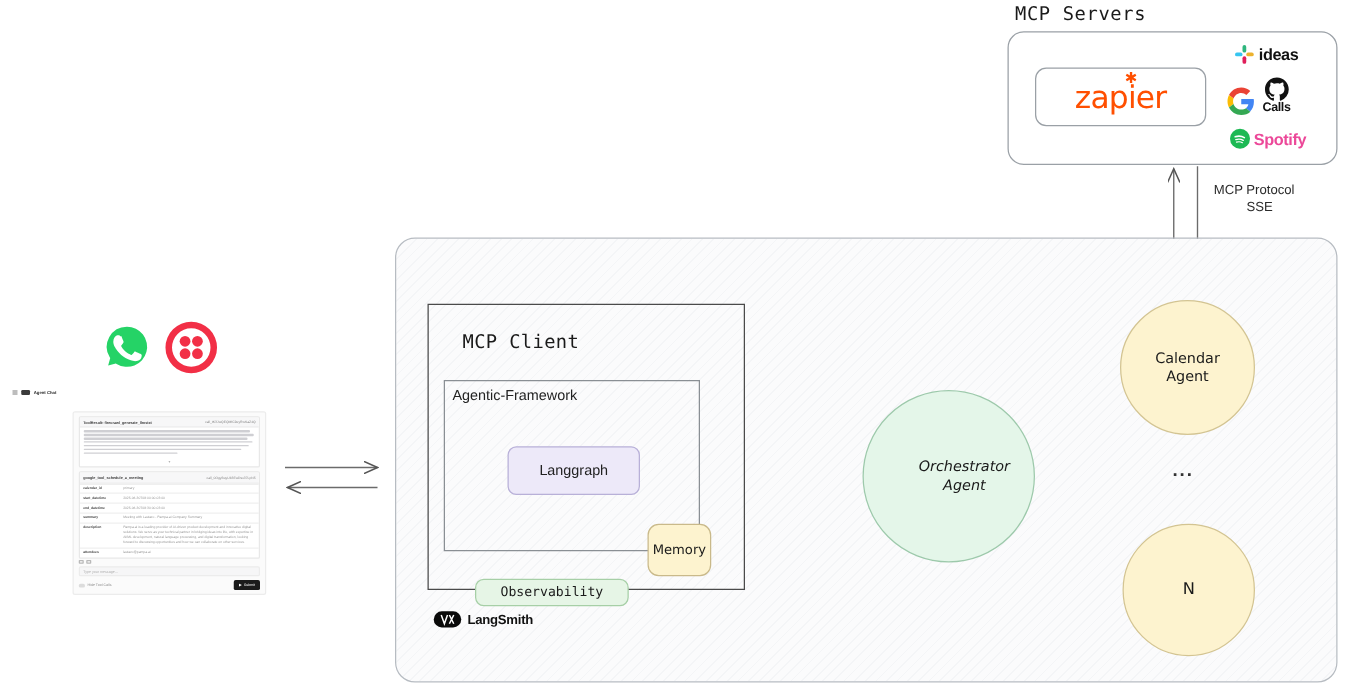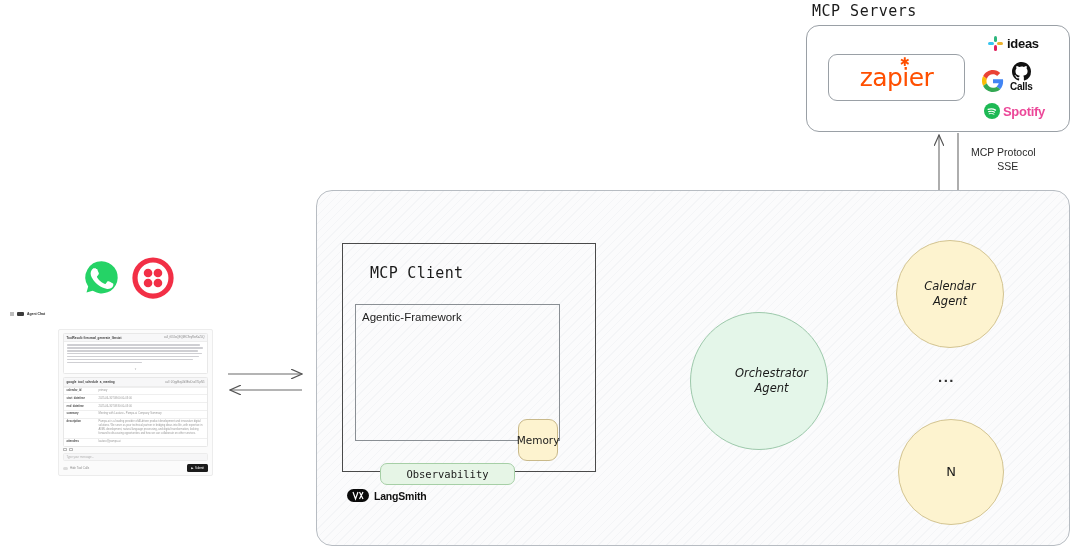--- a/index.html
+++ b/index.html
@@ -105,34 +105,34 @@
     width: 106px; height: 39px;
     background: #ede9f9;
     border: 1.1px solid #b8b0d8;
     border-radius: 7px;
     display: flex; align-items: center; justify-content: center;
   }
   #langgraph-label { font-size: 11.5px; color: #222; }
 
   #memory-box {
     position: absolute; left: 518px; top: 419px;
-    width: 40px; height: 42px;
+    width: 51px; height: 42px;
     background: #fdf3cf;
     border: 1.2px solid #c9b98a;
     border-radius: 9px;
     display: flex; align-items: center; justify-content: center;
   }
   #memory-label {
     font-family: "DejaVu Sans", sans-serif;
     font-size: 10.5px; color: #1a1a1a;
   }
 
   #observability-box {
     position: absolute; left: 380px; top: 463px;
-    width: 135px; height: 22px;
+    width: 123px; height: 22px;
     background: #e6f5e6;
     border: 1.2px solid #a6cfa6;
     border-radius: 7px;
     display: flex; align-items: center; justify-content: center;
   }
   #observability-label {
     font-family: "DejaVu Sans Mono", monospace;
     font-size: 10.5px; color: #1a1a1a;
   }
 
@@ -160,21 +160,21 @@
   #orchestrator-label {
     font-family: "DejaVu Sans", sans-serif;
     font-size: 11.5px; color: #1a1a1a; font-style: italic; margin-left: 25px;
   }
   #calendar-agent {
     left: 896px; top: 240px; width: 108px; height: 108px;
     background: #fdf3cf; border: 1.2px solid #d3c492;
   }
   #calendar-label {
     font-family: "DejaVu Sans", sans-serif;
-    font-size: 11.5px; color: #1a1a1a; font-style: italic;
+    font-size: 11.5px; color: #1a1a1a; 
   }
   #n-agent {
     left: 898px; top: 419px; width: 106px; height: 106px;
     background: #fdf3cf; border: 1.2px solid #d3c492;
   }
   #n-label { font-family: "DejaVu Sans", sans-serif; font-size: 13px; color: #1a1a1a; }
   #ellipsis-agents {
     position: absolute; left: 938px; top: 368px;
     font-size: 15px; font-weight: bold; color: #333; letter-spacing: 1.5px;
   }
@@ -342,20 +342,23 @@
   </div>
 
   <div id="platform-box"></div>
 
   <div id="mcp-client-box"></div>
   <div id="mcp-client-label" class="hand">MCP Client</div>
 
   <div id="agentic-framework-box"></div>
   <div id="agentic-framework-label">Agentic-Framework</div>
 
+  <div id="langgraph-box">
+    <span id="langgraph-label">Langgraph</span>
+  </div>
 
   <div id="memory-box">
     <span id="memory-label">Memory</span>
   </div>
 
   <div id="observability-box">
     <span id="observability-label">Observability</span>
   </div>
 
   <div id="langsmith-row">

